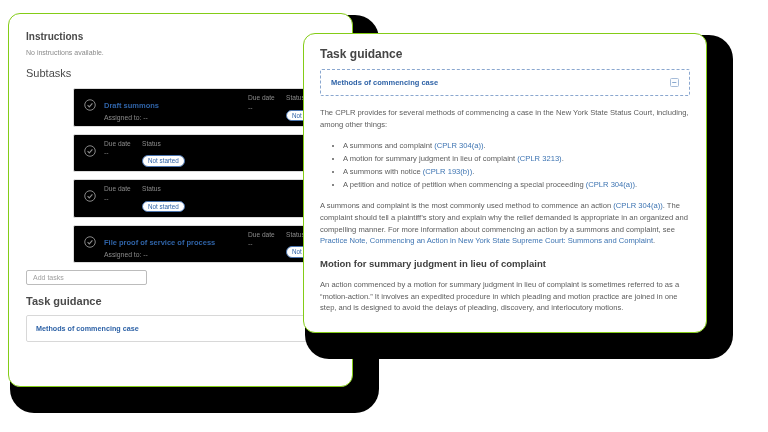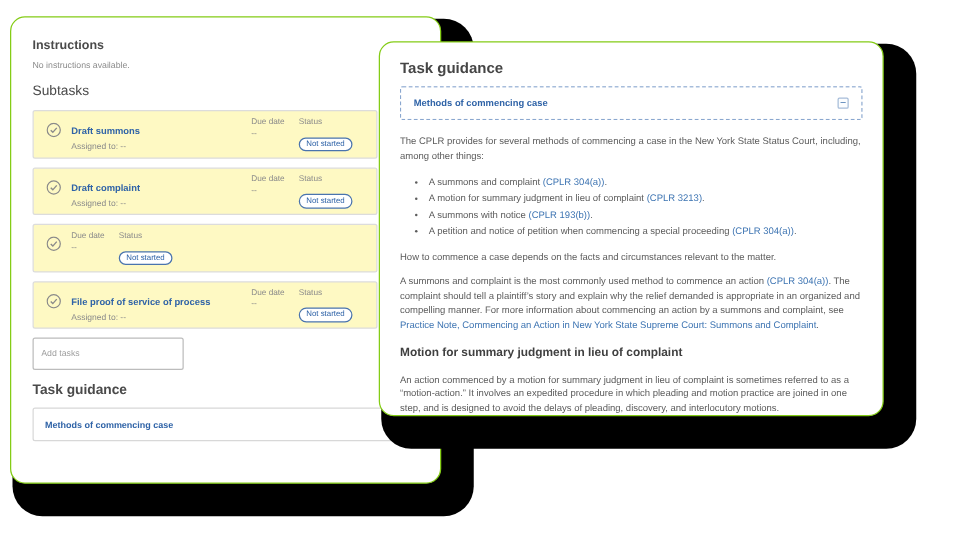--- a/index.html
+++ b/index.html
@@ -15,36 +15,36 @@
   .left-card{left:8px;top:13px;width:345px;height:374px;z-index:1;padding:17px 16px 0 17px;overflow:hidden;}
   .right-card{left:303px;top:33px;width:404px;height:300px;z-index:2;padding:13px 16px;overflow:hidden;}
 
   
   .lh1{font-size:10px;font-weight:bold;color:#4a4a4a;margin:0 0 7px;}
   .empty-msg{font-size:7px;color:#8b8b8b;margin:0 0 11px;}
   .lh2{font-size:11px;font-weight:normal;color:#4a4a4a;margin:0 0 9px;}
   .lh2-tg{font-size:11px;font-weight:bold;color:#4a4a4a;margin:10px 0 0;}
   .task-row{
     display:flex;align-items:flex-start;border:1px solid #dcdcdc;border-radius:2px;
-    padding:5px 8px 4px;margin-bottom:7px;width:276px;box-sizing:border-box;background:#fef9c3;
+    padding:5px 8px 4px;margin-bottom:7px;width:276px;box-sizing:border-box;background:#000000;margin-left:47px;
   }
   .check-icon{flex:0 0 12px;margin:3px 8px 0 2px;}
   .task-main{flex:1;padding-right:4px;min-width:0;}
   .task-title{color:#2f63a7;font-weight:bold;font-size:7.5px;line-height:1.3;text-decoration:none;display:inline-block;}
   .task-assigned{color:#8b8b8b;font-size:6.8px;margin-top:2px;}
   .col-due{width:38px;flex:0 0 38px;}
   .col-status{width:54px;flex:0 0 54px;}
   .col-label{color:#8b8b8b;font-size:6.6px;margin-bottom:2.5px;}
   .due-value{color:#8b8b8b;font-size:6.8px;}
   .badge{
     display:inline-block;border:1px solid #4a74ae;color:#2f63a7;font-size:6.3px;
     padding:1px 5px 1.5px;border-radius:8px;white-space:nowrap;background:#fff;
   }
   .add-input{
-    display:block;width:121px;height:26px;border:1px solid #bcbcbc;border-radius:2px;
+    display:block;width:121px;height:15px;border:1px solid #bcbcbc;border-radius:2px;
     font-size:7px;padding:0 6px;color:#555;margin-top:6px;box-sizing:border-box;outline:none;
     font-family:"Liberation Sans", sans-serif;
   }
   .add-input::placeholder{color:#9e9e9e;}
   .guidance-list{width:320px;border:1px solid #d8d8d8;border-radius:2px;margin-top:8px;box-sizing:border-box;background:#fff;}
   .guidance-row{display:flex;justify-content:space-between;align-items:center;padding:8px 9px;border-top:1px solid #d8d8d8;cursor:pointer;}
   .guidance-row:first-child{border-top:none;}
   .guidance-label{color:#2f63a7;font-weight:bold;font-size:7.2px;}
   .sq-icon{
     width:9px;height:9px;flex:0 0 9px;border:1px solid #a6bcd9;border-radius:1.5px;color:#4273af;
@@ -91,24 +91,20 @@
       <div class="col-label">Status</div>
       <span class="badge">Not started</span>
     </div>
   </div>
 
   <div class="task-row">
     <span class="check-icon"><svg width="12" height="12" viewBox="0 0 16 16">
           <circle cx="8" cy="8" r="7" fill="none" stroke="#8a8a8a" stroke-width="1.3"></circle>
           <path d="M4.8 8.3l2.2 2.2 4.2-4.8" fill="none" stroke="#8a8a8a" stroke-width="1.5"></path>
         </svg></span>
-    <div class="task-main">
-      <a class="task-title">Draft complaint</a>
-      <div class="task-assigned">Assigned to: --</div>
-    </div>
     <div class="col-due">
       <div class="col-label">Due date</div>
       <div class="due-value">--</div>
     </div>
     <div class="col-status">
       <div class="col-label">Status</div>
       <span class="badge">Not started</span>
     </div>
   </div>
 
@@ -171,20 +167,19 @@
   <div class="rc-content">
     <p>The CPLR provides for several methods of commencing a case in the New York State Status Court, including, among other things:</p>
 
     <ul>
       <li><span>A summons and complaint </span><a>(CPLR 304(a))</a><span>.</span></li>
       <li><span>A motion for summary judgment in lieu of complaint </span><a>(CPLR 3213)</a><span>.</span></li>
       <li><span>A summons with notice </span><a>(CPLR 193(b))</a><span>.</span></li>
       <li><span>A petition and notice of petition when commencing a special proceeding </span><a>(CPLR 304(a))</a><span>.</span></li>
     </ul>
 
-    <p>How to commence a case depends on the facts and circumstances relevant to the matter.</p>
 
     <p><span>A summons and complaint is the most commonly used method to commence an action </span><a>(CPLR 304(a))</a><span>. The complaint should tell a plaintiff’s story and explain why the relief demanded is appropriate in an organized and compelling manner. For more information about commencing an action by a summons and complaint, see </span><a>Practice Note, Commencing an Action in New York State Supreme Court: Summons and Complaint</a><span>.</span></p>
 
     <div class="rc-h3">Motion for summary judgment in lieu of complaint</div>
     <p>An action commenced by a motion for summary judgment in lieu of complaint is sometimes referred to as a “motion-action.” It involves an expedited procedure in which pleading and motion practice are joined in one step, and is designed to avoid the delays of pleading, discovery, and interlocutory motions.</p>
   </div>
 </div>
 
 </body></html>

